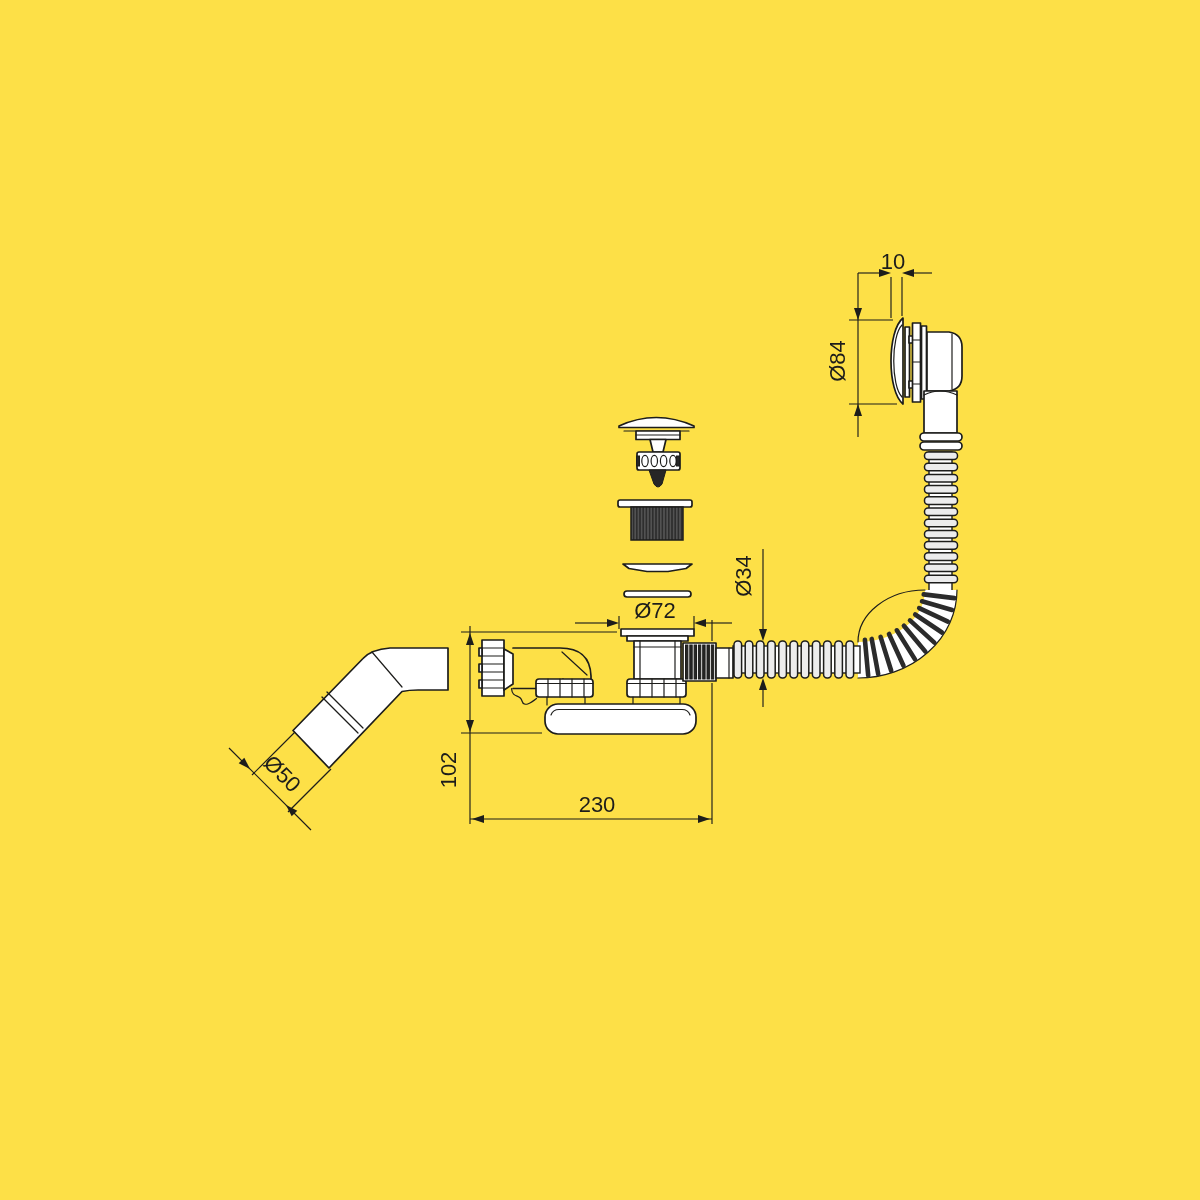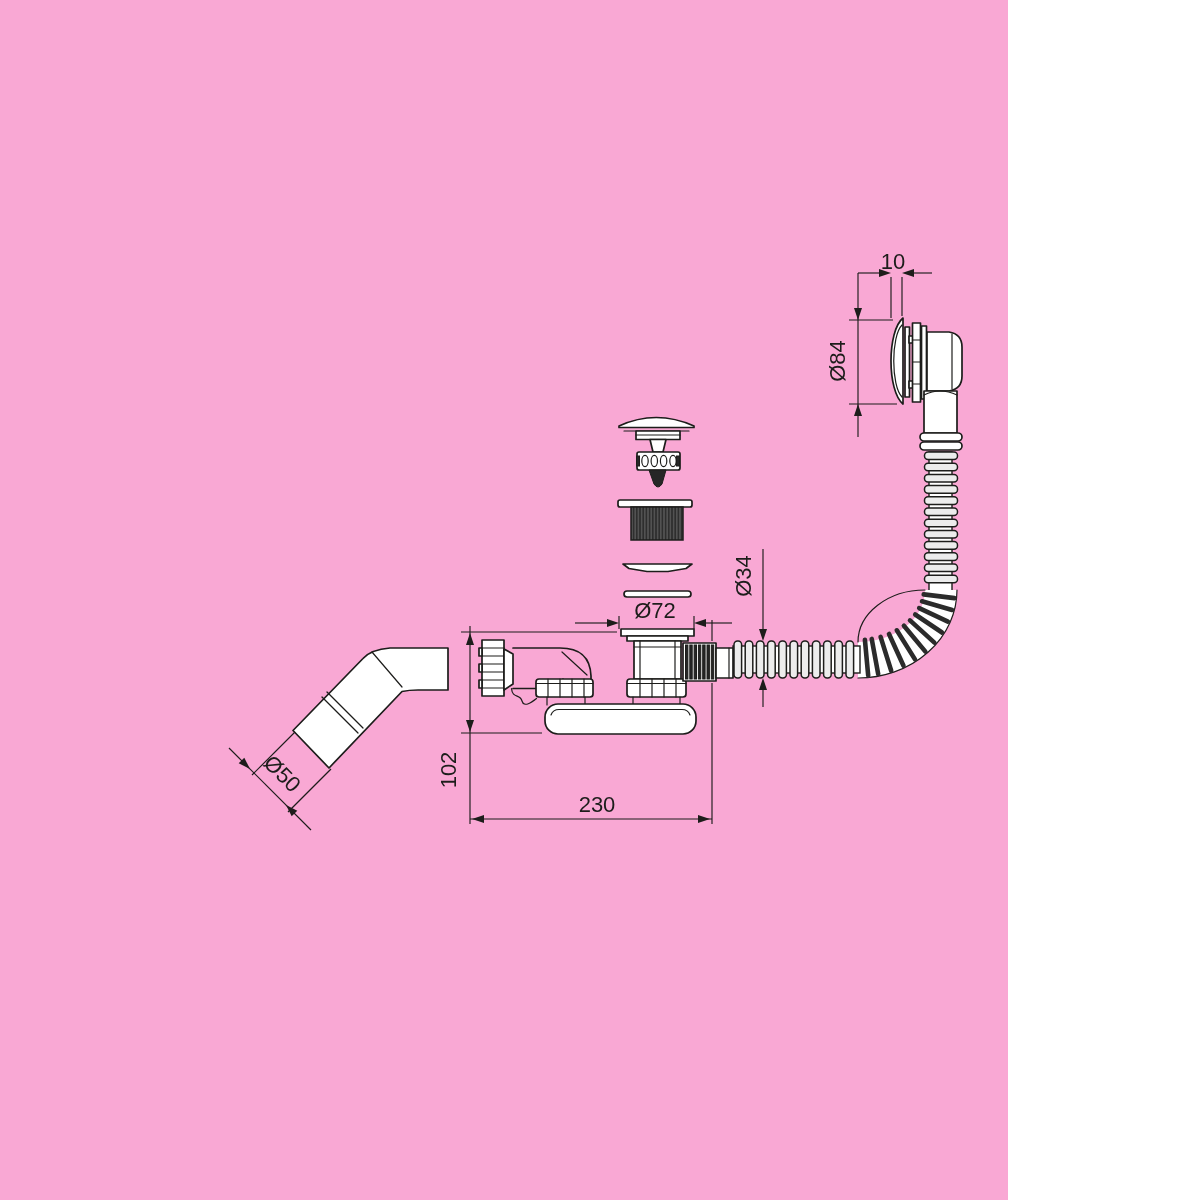--- a/index.html
+++ b/index.html
@@ -1,16 +1,16 @@
 <!DOCTYPE html>
 <html><head>
 <meta charset="utf-8">
 <style>
   html,body{margin:0;padding:0;background:#ffffff;}
-  .stage{width:1008px;height:1200px;position:relative;background:#f9a8d4;overflow:hidden;}
+  .stage{width:1200px;height:1200px;position:relative;background:#fde047;overflow:hidden;}
   svg{display:block;}
   .part{stroke:#1d1d1b;stroke-width:1.7;fill:#ffffff;stroke-linejoin:round;stroke-linecap:round;}
   .part-thin{stroke:#1d1d1b;stroke-width:1.2;fill:none;stroke-linecap:round;}
   .part-line{stroke:#1d1d1b;stroke-width:1.7;fill:none;stroke-linecap:round;}
   .dark{fill:#262626;stroke:#1d1d1b;stroke-width:1;}
   .rib{fill:#ececec;stroke:#1d1d1b;stroke-width:1.5;}
   .bendrib{stroke:#2b2b2b;stroke-width:4.6;stroke-linecap:round;}
   .dim{stroke:#1d1d1b;stroke-width:1.15;fill:none;}
   .arrow{fill:#1d1d1b;stroke:none;}
   .dimtext{font-family:"Liberation Sans","DejaVu Sans",sans-serif;font-size:22px;fill:#1d1d1b;}

